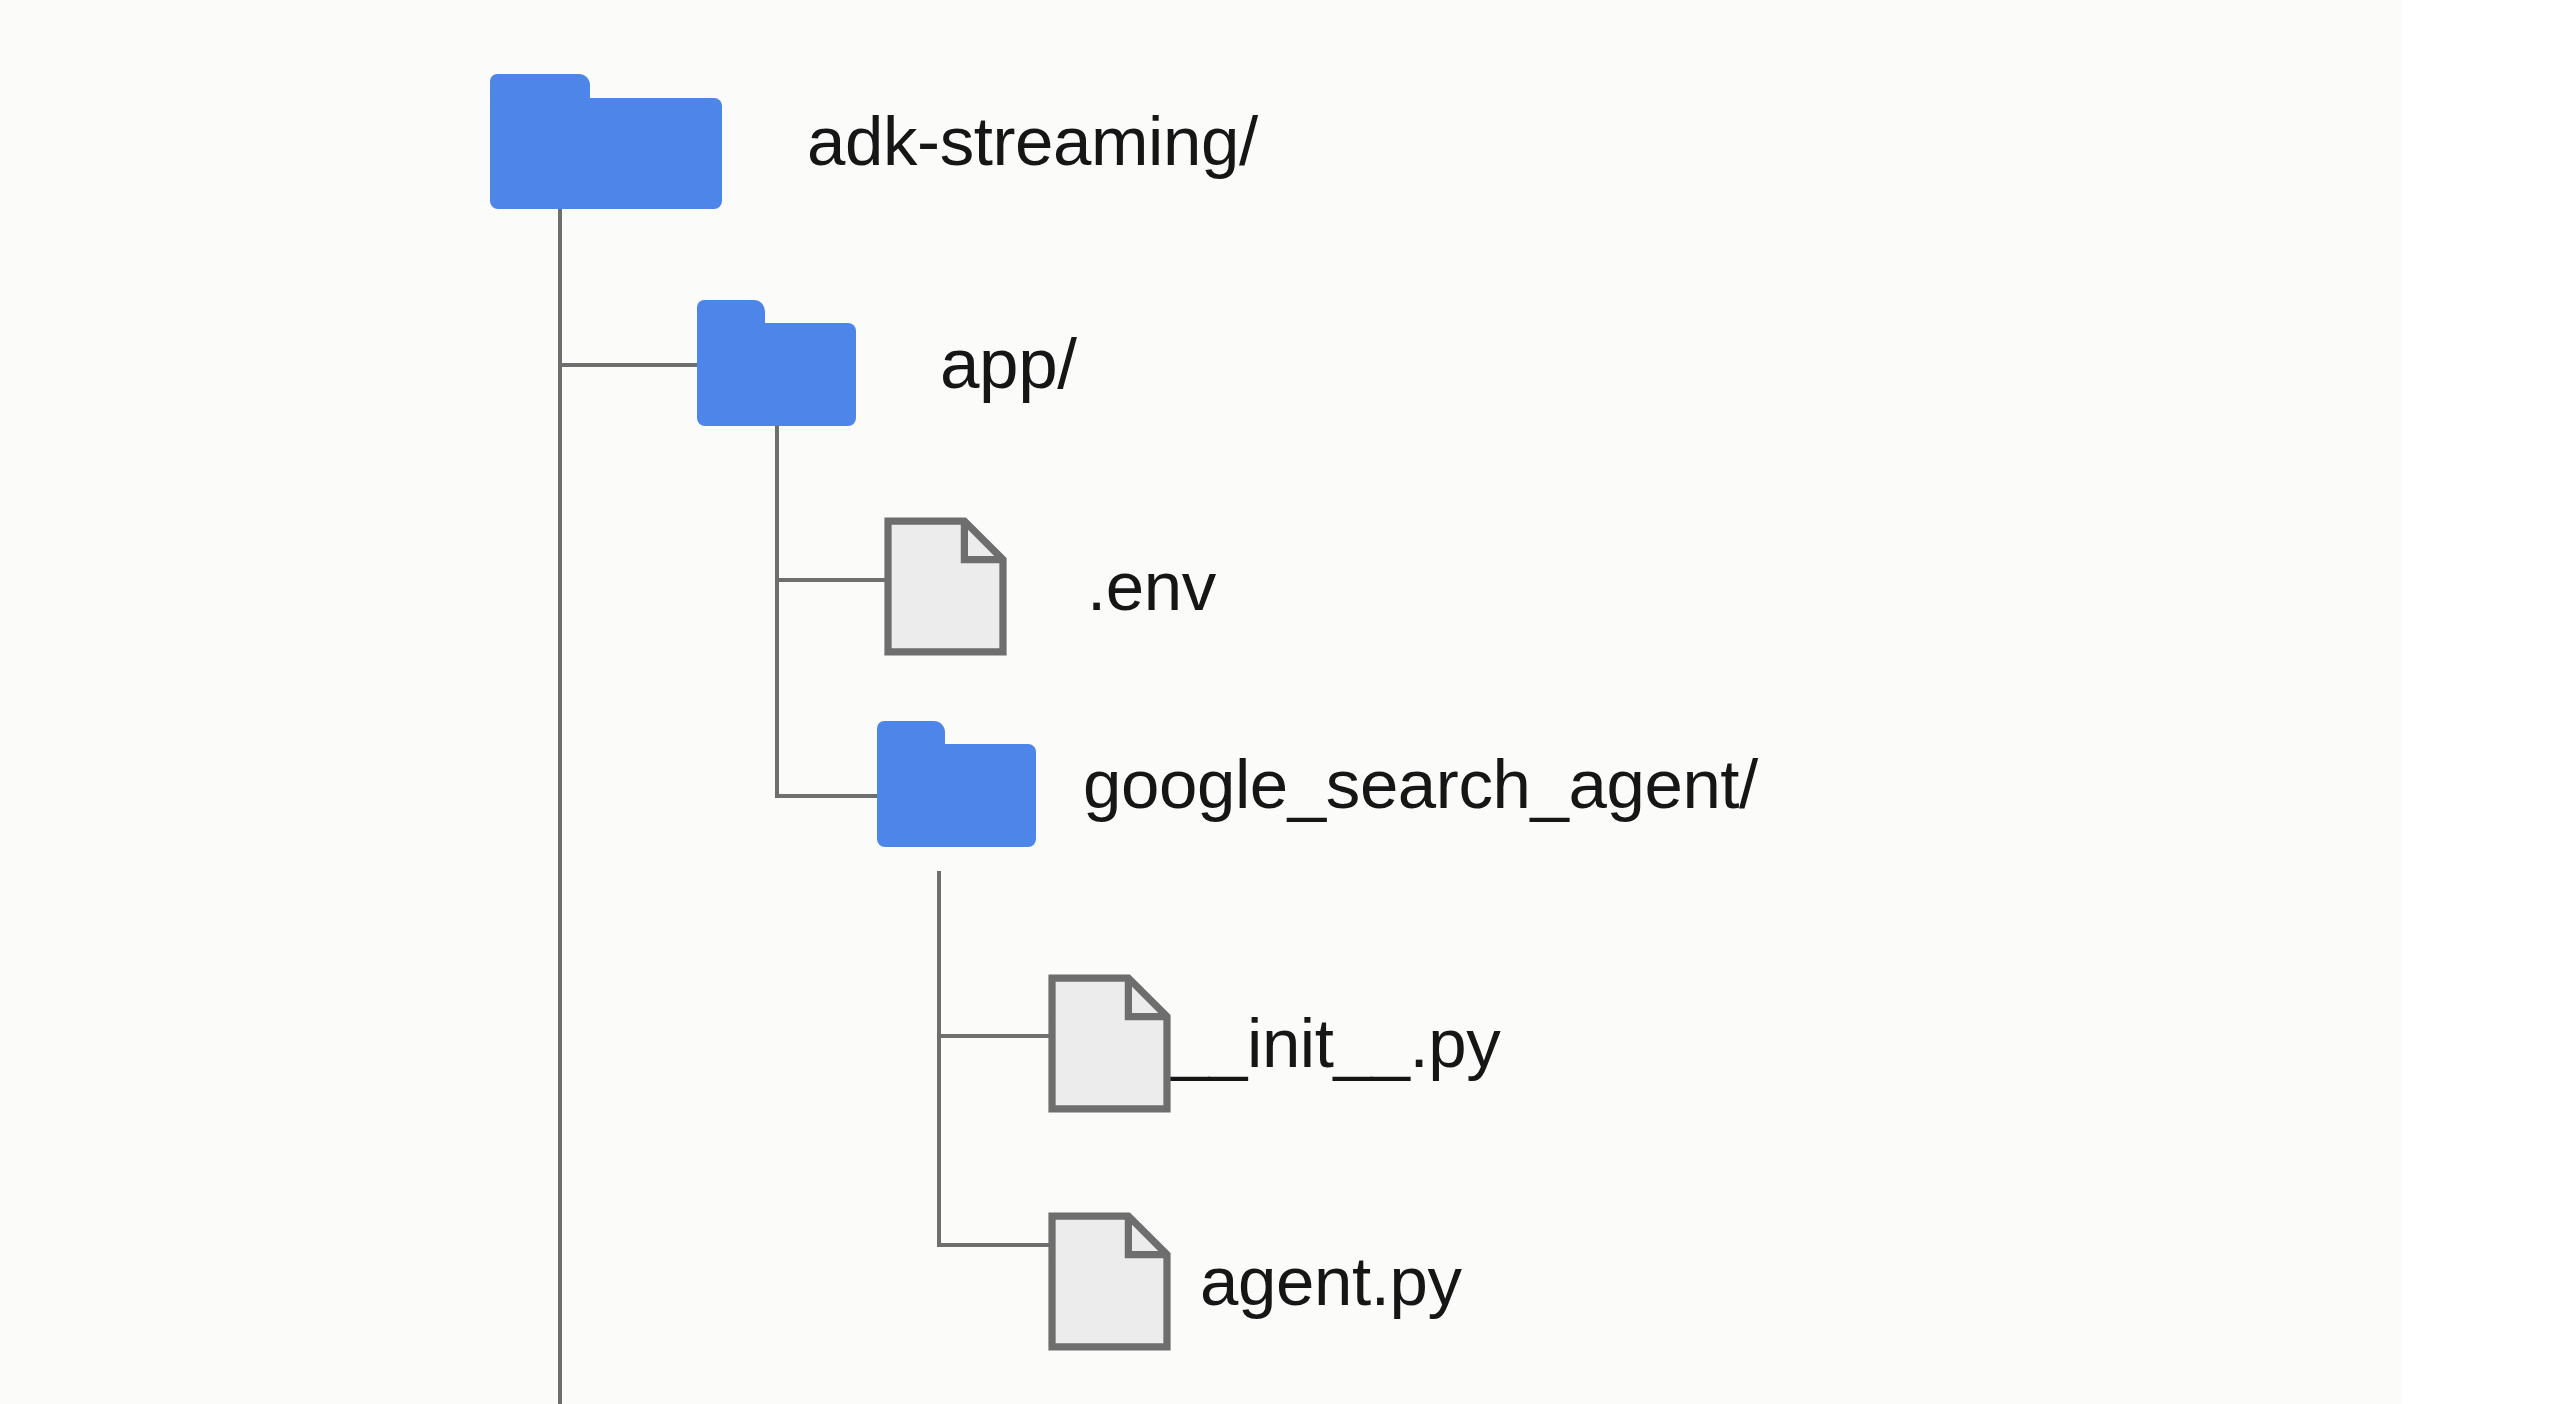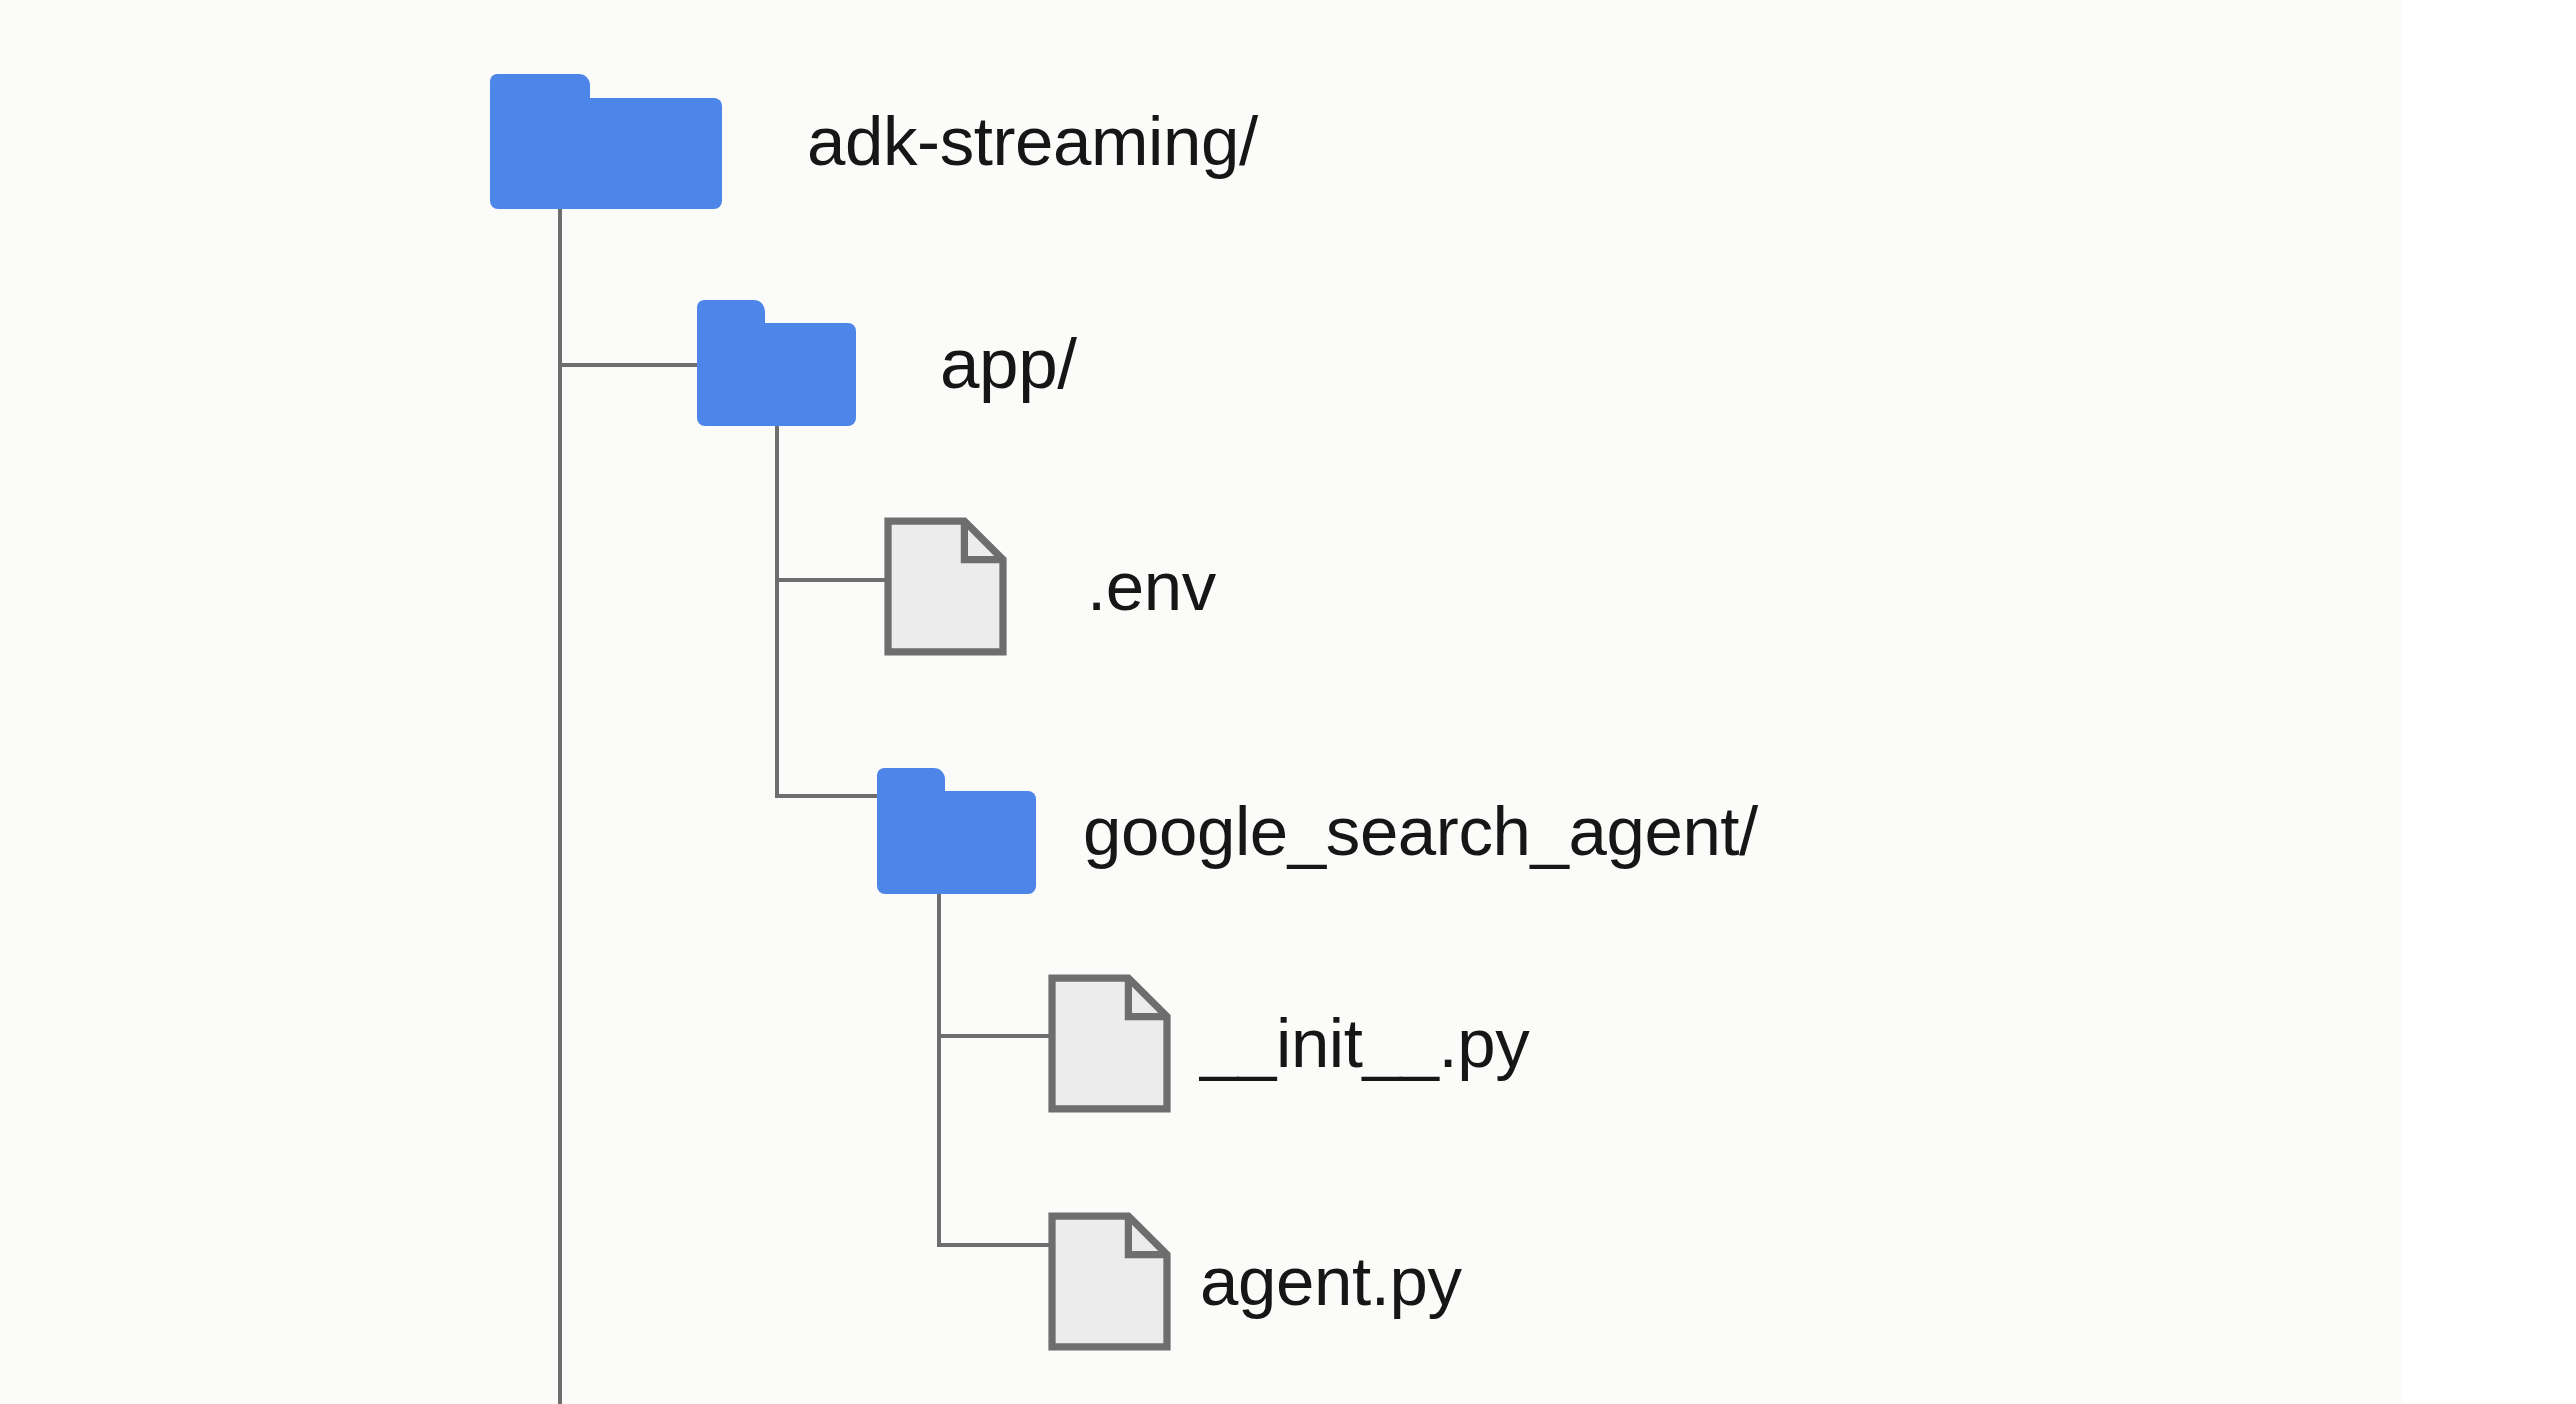--- a/index.html
+++ b/index.html
@@ -111,36 +111,36 @@
   <div class="node" style="left:884px; top:517px;gap:33px;">
     <div class="file-icon" style="width:123px; height:139px;">
       <svg viewBox="0 0 153 173" preserveAspectRatio="none">
         <path d="M5 5 H100 L148 53 V168 H5 Z" fill="#ececed" stroke="#6e6e6e" stroke-width="9" stroke-linejoin="miter"></path>
         <path d="M100 5 V53 H148" fill="none" stroke="#6e6e6e" stroke-width="9" stroke-linejoin="miter"></path>
       </svg>
     </div>
     <div class="label" style="margin-left:47px; font-size:69px;">.env</div>
   </div>
 
-  <div class="node" style="left:877px; top:768px;justify-content:flex-end;">
+  <div class="node" style="left:877px; top:721px;justify-content:flex-end;">
     <div class="folder-icon" style="width:159px; height:126px;">
       <div class="tab"></div>
       <div class="body"></div>
     </div>
     <div class="label" style="margin-left:47px; font-size:69px;">google_search_agent/</div>
   </div>
 
   <div class="node" style="left:1048px; top:974px;">
     <div class="file-icon" style="width:123px; height:139px;">
       <svg viewBox="0 0 153 173" preserveAspectRatio="none">
         <path d="M5 5 H100 L148 53 V168 H5 Z" fill="#ececed" stroke="#6e6e6e" stroke-width="9" stroke-linejoin="miter"></path>
         <path d="M100 5 V53 H148" fill="none" stroke="#6e6e6e" stroke-width="9" stroke-linejoin="miter"></path>
       </svg>
     </div>
-    <div class="label" style="margin-left:29px; font-size:69px;">__init__.py</div>
+    <div class="label" style="font-size:69px;">__init__.py</div>
   </div>
 
   <div class="node" style="left:1048px; top:1212px;">
     <div class="file-icon" style="width:123px; height:139px;">
       <svg viewBox="0 0 153 173" preserveAspectRatio="none">
         <path d="M5 5 H100 L148 53 V168 H5 Z" fill="#ececed" stroke="#6e6e6e" stroke-width="9" stroke-linejoin="miter"></path>
         <path d="M100 5 V53 H148" fill="none" stroke="#6e6e6e" stroke-width="9" stroke-linejoin="miter"></path>
       </svg>
     </div>
     <div class="label" style="margin-left:29px; font-size:69px;">agent.py</div>

